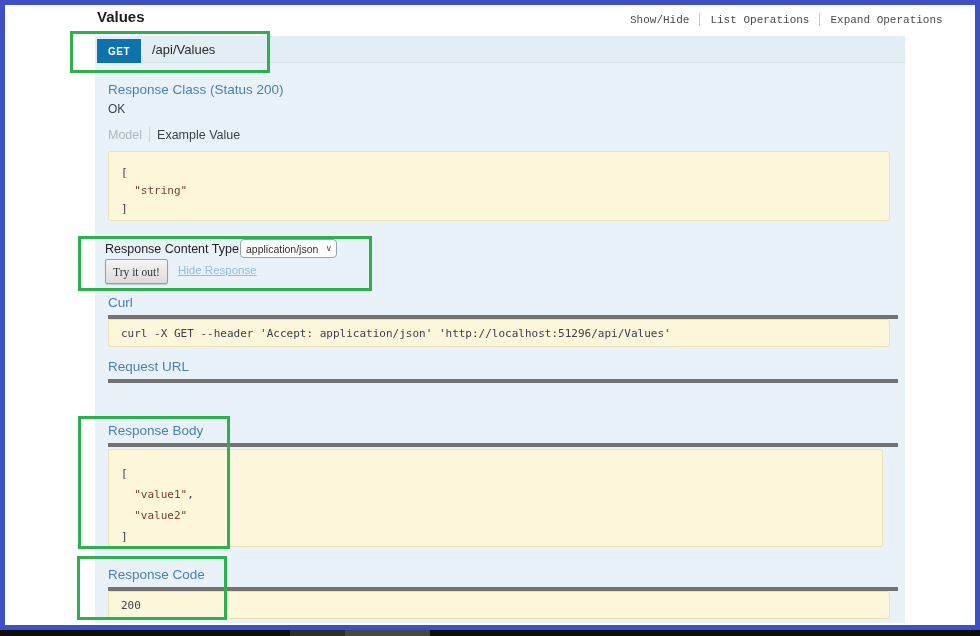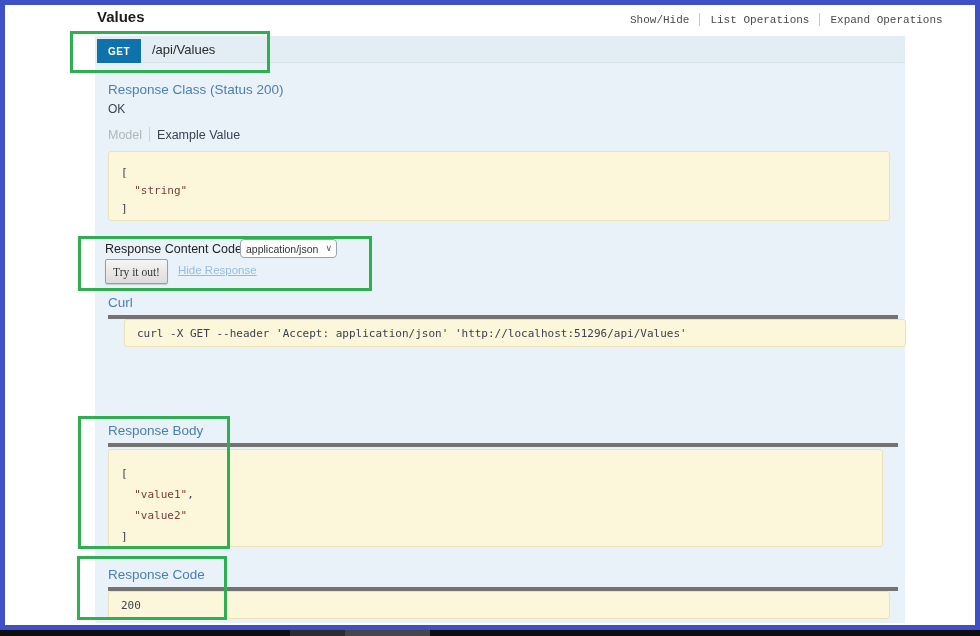--- a/index.html
+++ b/index.html
@@ -136,31 +136,32 @@
   <div class="abs ok-text">OK</div>
 
   <div class="abs tabs">
     <span class="tab tab-inactive">Model</span>
     <span class="tab-sep"></span>
     <span class="tab tab-active">Example Value</span>
   </div>
 
   <pre class="abs code-block multiline" style="left:13px;top:115px;width:782px;height:70px;"><div class="code-line"><span>[</span></div><div class="code-line"><span>  </span><span class="str">"string"</span></div><div class="code-line"><span>]</span></div></pre>
 
-  <div class="abs rct-label">Response Content Code</div>
+  <div class="abs rct-label">Response Content Type</div>
   <div class="abs select-box">
     <span class="sel-val">application/json</span>
     <span class="chev">∨</span>
   </div>
   <button class="abs try-btn">Try it out!</button>
   <span class="abs hide-link">Hide Response</span>
 
   <h2 class="abs section-heading underlined" style="left:13px;top:259px;">Curl</h2>
-  <pre class="abs code-block oneline" style="left:13px;top:283px;width:782px;margin-left:16px;"><div class="code-line"><span>curl -X GET --header 'Accept: application/json' 'http://localhost:51296/api/Values'</span></div></pre>
+  <pre class="abs code-block oneline" style="left:13px;top:283px;width:782px;"><div class="code-line"><span>curl -X GET --header 'Accept: application/json' 'http://localhost:51296/api/Values'</span></div></pre>
 
+  <h2 class="abs section-heading underlined" style="left:13px;top:323px;">Request URL</h2>
 
   <h2 class="abs section-heading underlined" style="left:13px;top:387px;">Response Body</h2>
   <pre class="abs code-block tall" style="left:13px;top:413px;width:775px;height:98px;"><div class="code-line"><span>[</span></div><div class="code-line"><span>  </span><span class="str">"value1"</span><span>,</span></div><div class="code-line"><span>  </span><span class="str">"value2"</span></div><div class="code-line"><span>]</span></div></pre>
 
   <h2 class="abs section-heading underlined" style="left:13px;top:531px;">Response Code</h2>
   <pre class="abs code-block oneline" style="left:13px;top:555px;width:782px;"><div class="code-line"><span>200</span></div></pre>
 
 </div>
 
 <div class="abs annotation" style="left:70px;top:31px;width:200px;height:42px;"></div>

